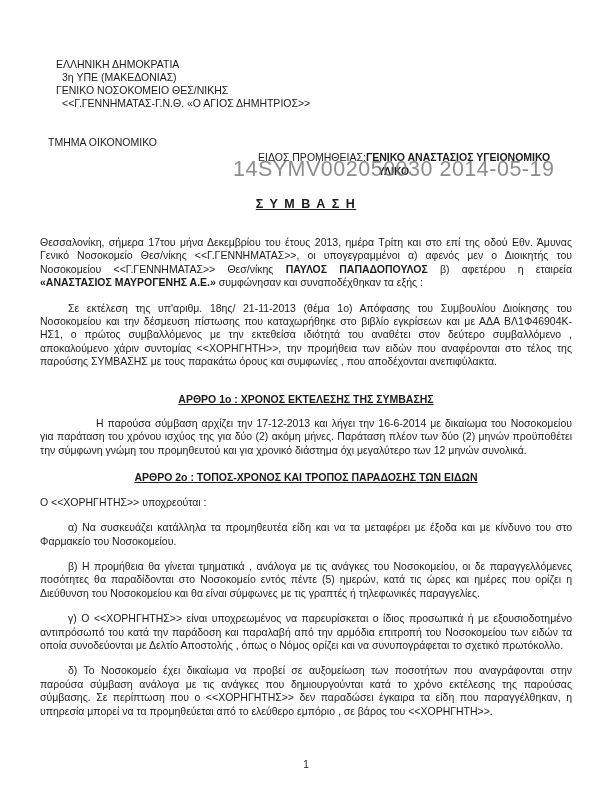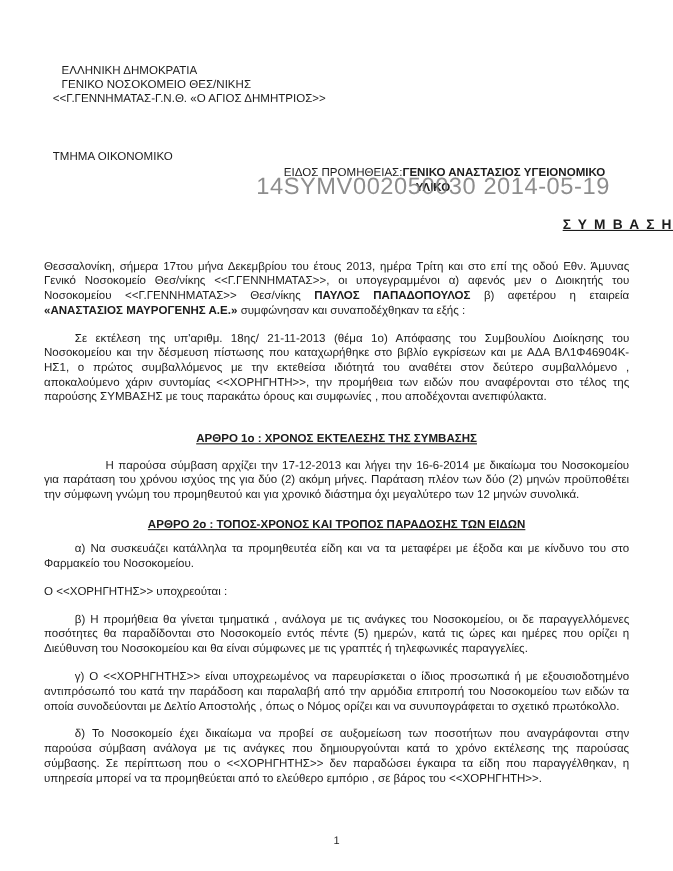--- a/index.html
+++ b/index.html
@@ -16,21 +16,21 @@
   .hdr {
     position: absolute;
     top: 58px; left: 48px;
     font-size: 10.5px;
     line-height: 13px;
     white-space: nowrap;
   }
   .hdr .l1 { margin-left: 8px; }
   .hdr .l2 { margin-left: 14px; }
   .hdr .l3 { margin-left: 8px; }
-  .hdr .l4 { margin-left: 0; }
+  .hdr .l4 { margin-left: 14px; }
   .dept {
     position: absolute;
     top: 136px; left: 48px;
     font-size: 10.5px;
   }
   .supply {
     position: absolute;
     top: 151px; left: 258px;
     width: 328px;
     font-size: 10.5px;
@@ -44,21 +44,21 @@
     font-size: 21.5px;
     letter-spacing: 0.5px;
     color: rgba(125,125,125,0.88);
     white-space: nowrap;
     z-index: 5;
   }
   .doc-title {
     position: absolute;
     top: 197px; left: 0;
     width: 100%;
-    text-align: right;
+    text-align: center;
     font-size: 12.5px;
     font-weight: bold;
     text-decoration: underline;
     letter-spacing: 1.5px;
   }
   .body {
     position: absolute;
     top: 224px; left: 28px;
     width: 556px;
     font-size: 10.5px;
@@ -86,20 +86,21 @@
     font-size: 10px;
   }
 </style>
 </head>
 <body>
 
 <div class="page">
 
   <div class="hdr">
     <div class="l1">ΕΛΛΗΝΙΚΗ ΔΗΜΟΚΡΑΤΙΑ</div>
+    <div class="l2">3η ΥΠΕ (ΜΑΚΕΔΟΝΙΑΣ)</div>
     <div class="l3">ΓΕΝΙΚΟ ΝΟΣΟΚΟΜΕΙΟ ΘΕΣ/ΝΙΚΗΣ</div>
     <div class="l4">&lt;&lt;Γ.ΓΕΝΝΗΜΑΤΑΣ-Γ.Ν.Θ. «Ο ΑΓΙΟΣ ΔΗΜΗΤΡΙΟΣ&gt;&gt;</div>
   </div>
 
   <div class="dept">ΤΜΗΜΑ ΟΙΚΟΝΟΜΙΚΟ</div>
 
   <div class="supply"><span>ΕΙΔΟΣ ΠΡΟΜΗΘΕΙΑΣ:</span><span class="val">ΓΕΝΙΚΟ ΑΝΑΣΤΑΣΙΟΣ ΥΓΕΙΟΝΟΜΙΚΟ</span><span class="val2">ΥΛΙΚΟ</span>
   </div>
 
   <div class="watermark">14SYMV002050030 2014-05-19</div>
@@ -110,23 +111,23 @@
 
     <div class="p"><span>Θεσσαλονίκη, σήμερα 17του μήνα Δεκεμβρίου του έτους 2013, ημέρα Τρίτη και στο επί της οδού Εθν. Άμυνας Γενικό Νοσοκομείο Θεσ/νίκης &lt;&lt;Γ.ΓΕΝΝΗΜΑΤΑΣ&gt;&gt;, οι υπογεγραμμένοι α) αφενός μεν ο Διοικητής του Νοσοκομείου &lt;&lt;Γ.ΓΕΝΝΗΜΑΤΑΣ&gt;&gt; Θεσ/νίκης </span><span class="bold">ΠΑΥΛΟΣ ΠΑΠΑΔΟΠΟΥΛΟΣ</span><span> β) αφετέρου η εταιρεία </span><span class="bold">«ΑΝΑΣΤΑΣΙΟΣ ΜΑΥΡΟΓΕΝΗΣ Α.Ε.»</span><span> συμφώνησαν και συναποδέχθηκαν τα εξής :</span>
     </div>
 
     <div class="p p2">Σε εκτέλεση της υπ'αριθμ. 18ης/ 21-11-2013 (θέμα 1ο) Απόφασης του Συμβουλίου Διοίκησης του Νοσοκομείου και την δέσμευση πίστωσης που καταχωρήθηκε στο βιβλίο εγκρίσεων και με ΑΔΑ ΒΛ1Φ46904Κ-ΗΣ1,  ο πρώτος συμβαλλόμενος με την εκτεθείσα ιδιότητά του αναθέτει στον δεύτερο συμβαλλόμενο , αποκαλούμενο χάριν συντομίας &lt;&lt;ΧΟΡΗΓΗΤΗ&gt;&gt;, την προμήθεια των ειδών που αναφέρονται στο τέλος της παρούσης ΣΥΜΒΑΣΗΣ με τους παρακάτω όρους και συμφωνίες , που αποδέχονται ανεπιφύλακτα.</div>
 
     <div class="art-h">ΑΡΘΡΟ 1ο : ΧΡΟΝΟΣ ΕΚΤΕΛΕΣΗΣ ΤΗΣ ΣΥΜΒΑΣΗΣ</div>
     <div class="p a1p">Η παρούσα σύμβαση αρχίζει την 17-12-2013 και λήγει την 16-6-2014 με δικαίωμα του Νοσοκομείου για παράταση του χρόνου ισχύος της για δύο (2) ακόμη μήνες. Παράταση πλέον των δύο (2) μηνών προϋποθέτει την σύμφωνη γνώμη του προμηθευτού και για χρονικό διάστημα όχι μεγαλύτερο των 12 μηνών συνολικά.</div>
 
     <div class="art-h art-h2">ΑΡΘΡΟ 2ο : ΤΟΠΟΣ-ΧΡΟΝΟΣ ΚΑΙ ΤΡΟΠΟΣ ΠΑΡΑΔΟΣΗΣ ΤΩΝ ΕΙΔΩΝ</div>
+    <div class="p a2intro">Ο &lt;&lt;ΧΟΡΗΓΗΤΗΣ&gt;&gt; υποχρεούται :</div>
+
     <div class="p item">α) Να συσκευάζει κατάλληλα τα προμηθευτέα είδη και να τα μεταφέρει με έξοδα και με κίνδυνο του στο Φαρμακείο του Νοσοκομείου.</div>
-
-    <div class="p a2intro">Ο &lt;&lt;ΧΟΡΗΓΗΤΗΣ&gt;&gt; υποχρεούται :</div>
     <div class="p item">β) Η προμήθεια θα γίνεται τμηματικά , ανάλογα με τις ανάγκες του Νοσοκομείου, οι δε παραγγελλόμενες ποσότητες θα παραδίδονται στο Νοσοκομείο εντός πέντε (5) ημερών, κατά τις ώρες και ημέρες που ορίζει  η Διεύθυνση του Νοσοκομείου και θα είναι σύμφωνες με τις γραπτές ή τηλεφωνικές παραγγελίες.</div>
     <div class="p item">γ) Ο &lt;&lt;ΧΟΡΗΓΗΤΗΣ&gt;&gt; είναι υποχρεωμένος να παρευρίσκεται ο ίδιος προσωπικά ή με εξουσιοδοτημένο αντιπρόσωπό του κατά την παράδοση και παραλαβή από την αρμόδια επιτροπή του Νοσοκομείου των ειδών τα οποία συνοδεύονται με Δελτίο Αποστολής , όπως ο Νόμος ορίζει και να συνυπογράφεται το σχετικό πρωτόκολλο.</div>
     <div class="p item">δ) Το Νοσοκομείο έχει δικαίωμα να προβεί σε αυξομείωση των ποσοτήτων που αναγράφονται στην παρούσα σύμβαση ανάλογα με τις ανάγκες που δημιουργούνται κατά το χρόνο εκτέλεσης της παρούσας σύμβασης. Σε περίπτωση που ο &lt;&lt;ΧΟΡΗΓΗΤΗΣ&gt;&gt; δεν παραδώσει έγκαιρα τα είδη που παραγγέλθηκαν, η υπηρεσία μπορεί να τα προμηθεύεται από το ελεύθερο εμπόριο , σε βάρος του &lt;&lt;ΧΟΡΗΓΗΤΗ&gt;&gt;.</div>
 
   </div>
 
   <div class="page-num">1</div>
 
 </div>
 

